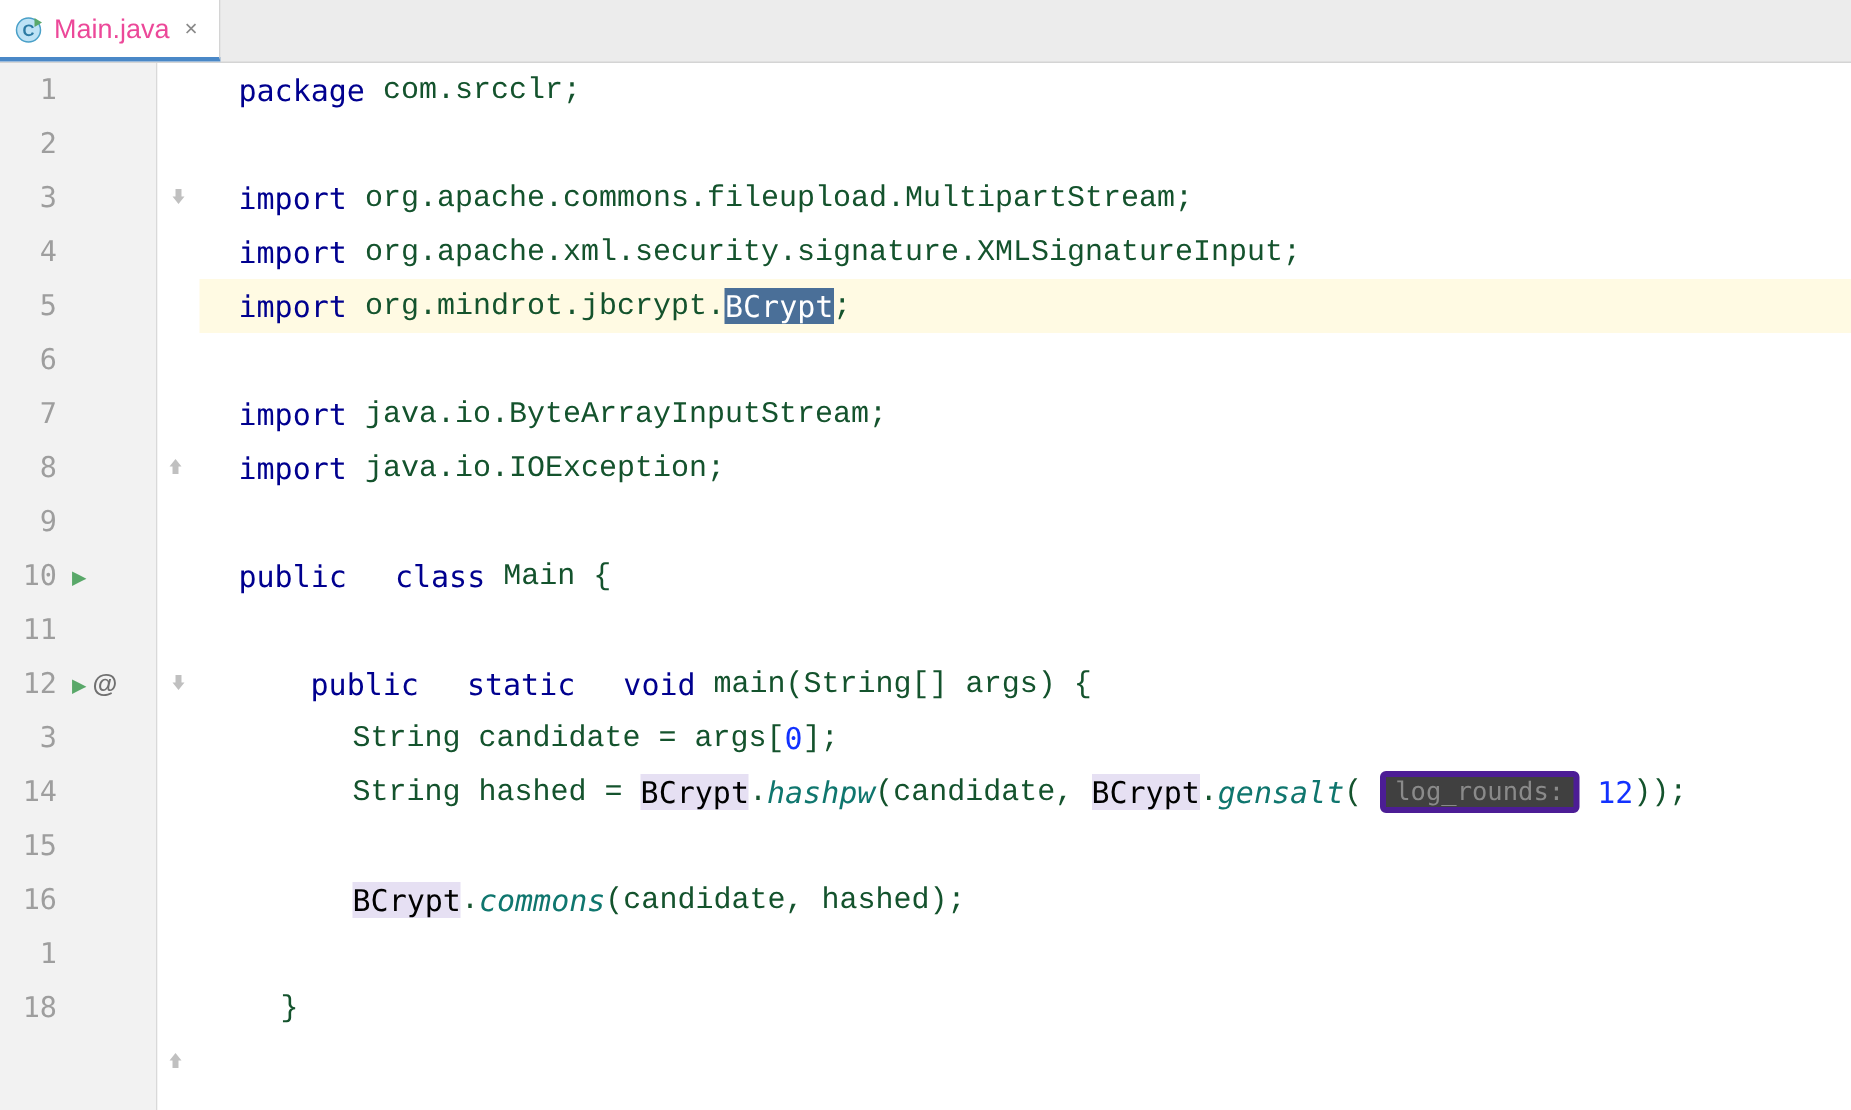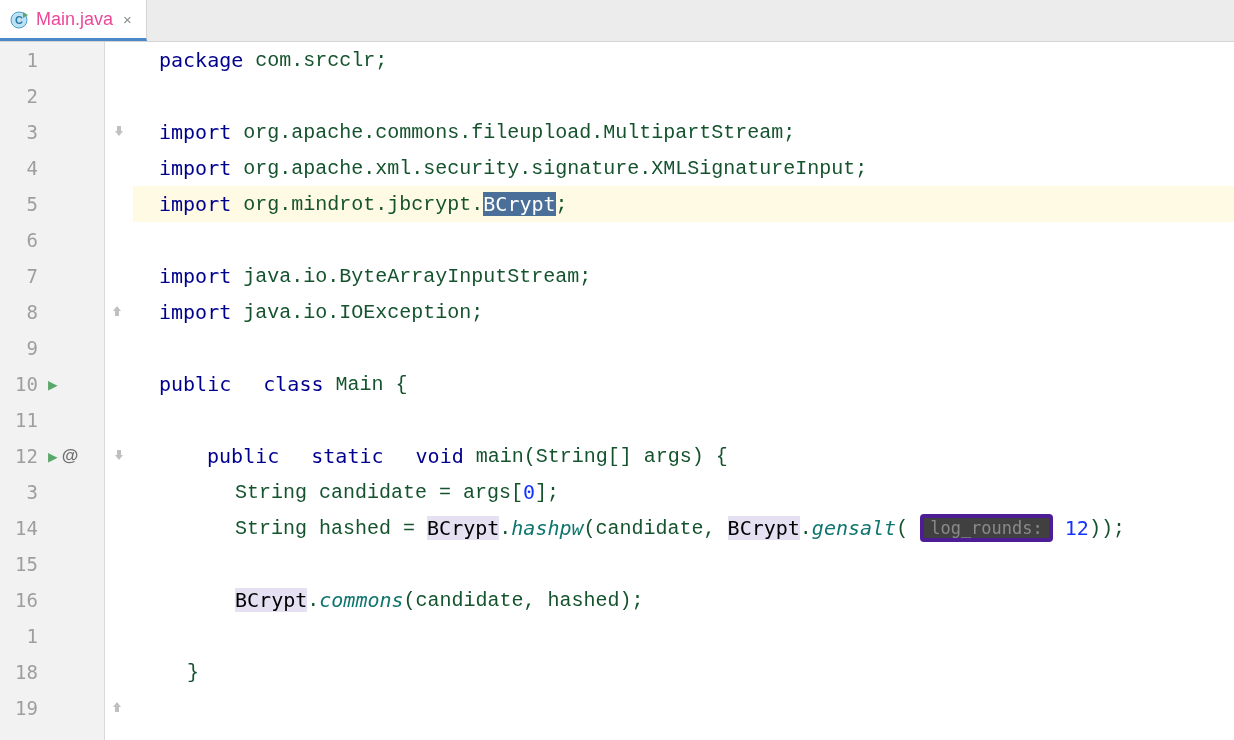--- a/index.html
+++ b/index.html
@@ -217,23 +217,20 @@
       </div>
     <div class="gutter-row">
         <span class="line-num">16</span>
       </div>
     <div class="gutter-row">
         <span class="line-num">1</span>
       </div>
     <div class="gutter-row">
         <span class="line-num">18</span>
       </div>
-    <div class="gutter-row">
-        <span class="line-num">19</span>
-      </div>
   </div>
 
   <div class="fold-col">
     <span class="fold-marker" style="top:82px;">
       <svg viewBox="0 0 12 12" width="12" height="12">
           <path d="M1 3 L6 3 L6 1 L11 5 L6 9 L6 7 L1 7 Z" fill="#c0c0c0" transform="rotate(90 6 6)"></path>
         </svg>
     </span>
     <span class="warn-dot" style="top:119px; left:30px;"></span>
     <span class="fold-marker" style="top:262px;">

